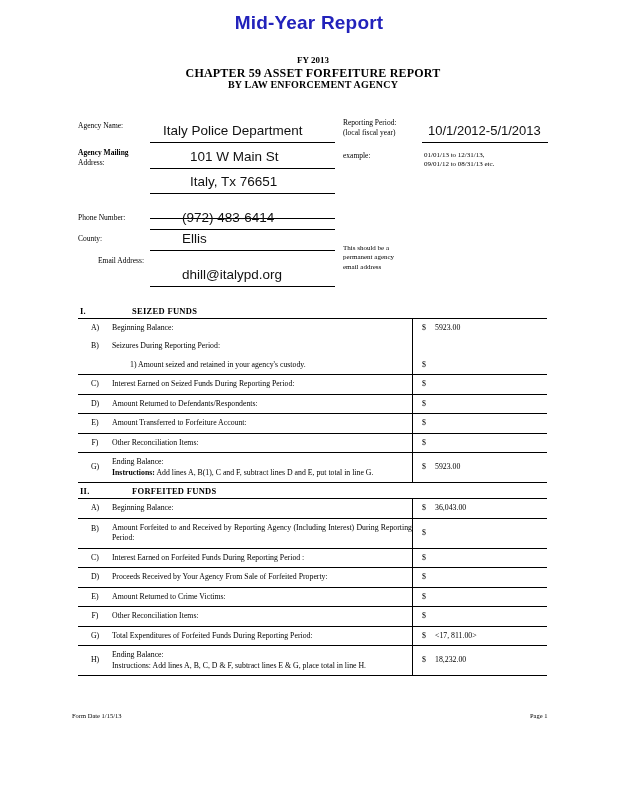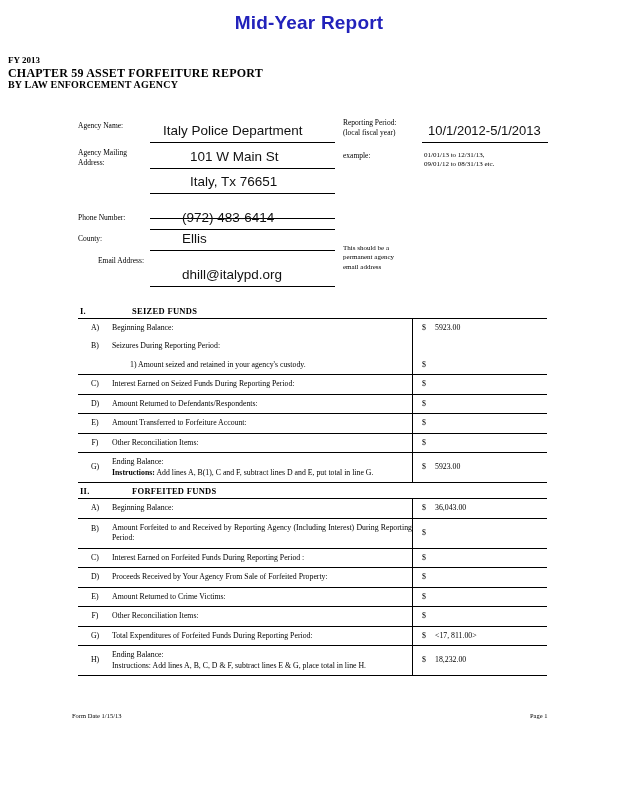--- a/index.html
+++ b/index.html
@@ -28,20 +28,21 @@
     font-family: "Liberation Sans", sans-serif;
     font-size: 19px;
     font-weight: bold;
     color: #2222bb;
     padding-top: 12px;
     letter-spacing: 0.2px;
   }
 
   
   .subhead {
+    text-align: center;
     font-family: "Liberation Serif", serif;
     font-weight: bold;
     font-size: 9.5px;
     line-height: 12.5px;
     margin-top: 20px;
     margin-left: 8px;
   }
   .subhead .fy { font-size: 9px; }
   .subhead .l2 { font-size: 12px; letter-spacing: 0.2px; }
   .subhead .l3 { font-size: 10px; letter-spacing: 0.2px; }
@@ -175,21 +176,21 @@
     <div class="l2">CHAPTER 59 ASSET FORFEITURE REPORT</div>
     <div class="l3">BY LAW ENFORCEMENT AGENCY</div>
   </div>
 
   <div class="info">
 
     <div class="lbl" style="left:78px; top:7px;">Agency Name:</div>
     <div class="fill-val" style="left:163px; top:9px;">Italy Police Department</div>
     <div class="fill-line" style="left:150px; top:28px; width:185px;"></div>
 
-    <div class="lbl" style="left:78px; top:34px;">Agency Mailing</div>
+    <div class="lbl" style="left:78px; top:34px;font-weight:bold;">Agency Mailing</div>
     <div class="lbl" style="left:78px; top:44px;">Address:</div>
 
     <div class="fill-val" style="left:190px; top:35px;">101 W Main St</div>
     <div class="fill-line" style="left:150px; top:54px; width:185px;"></div>
 
     <div class="fill-val" style="left:190px; top:60px;">Italy, Tx 76651</div>
     <div class="fill-line" style="left:150px; top:79px; width:185px;"></div>
 
     <div class="fill-val" style="left:190px; top:85px;"></div>
     <div class="fill-line" style="left:150px; top:104px; width:185px;"></div>

